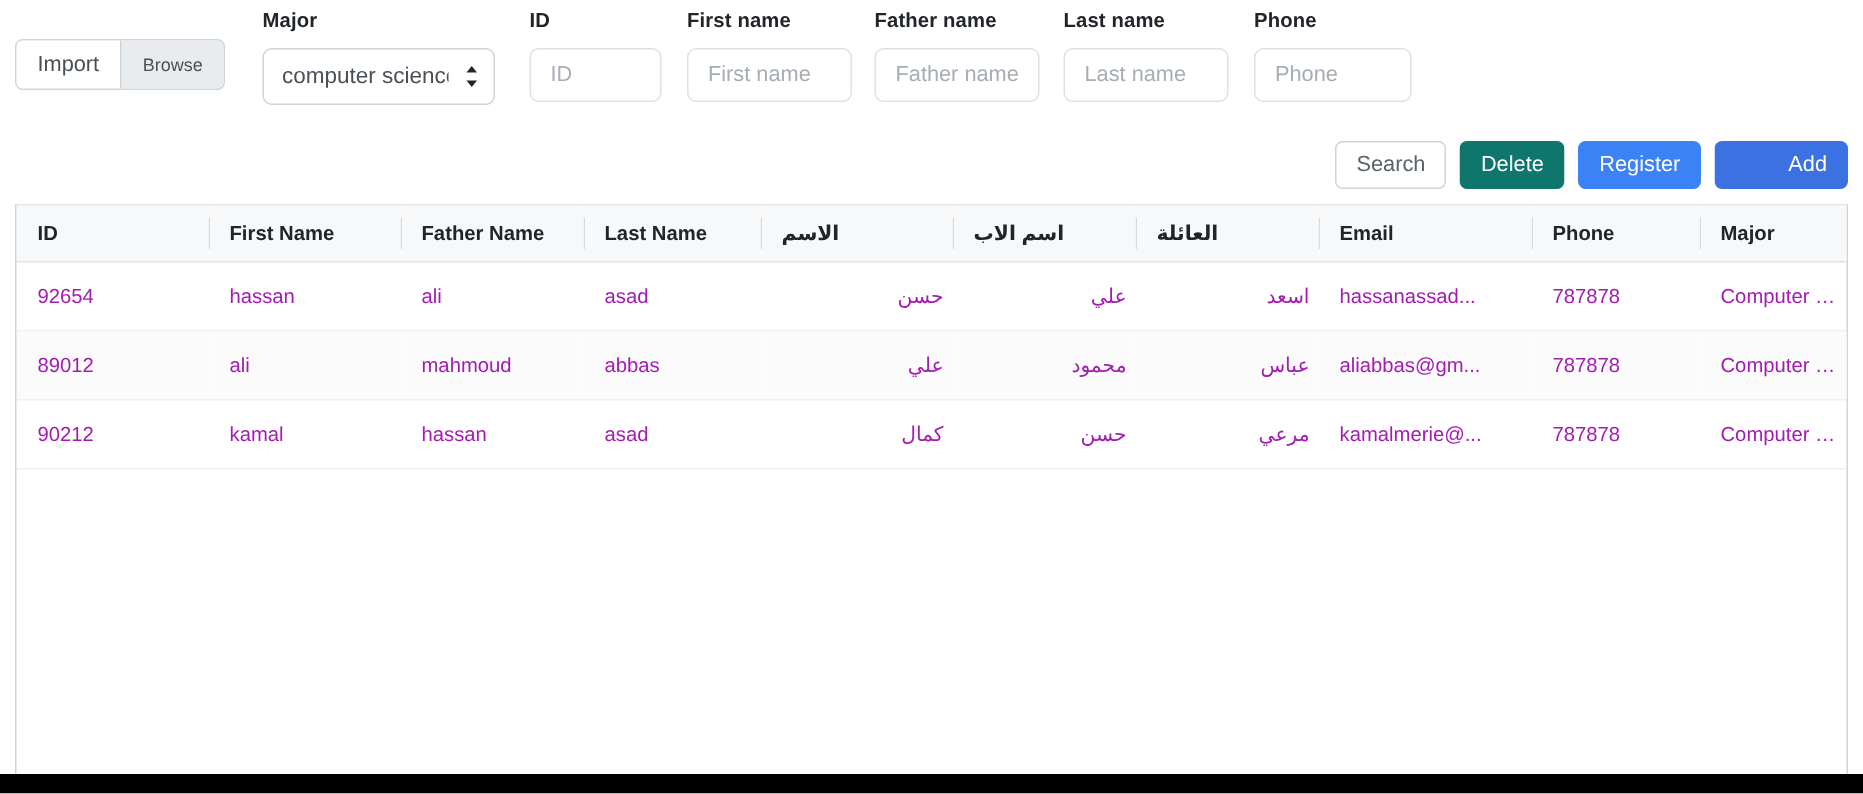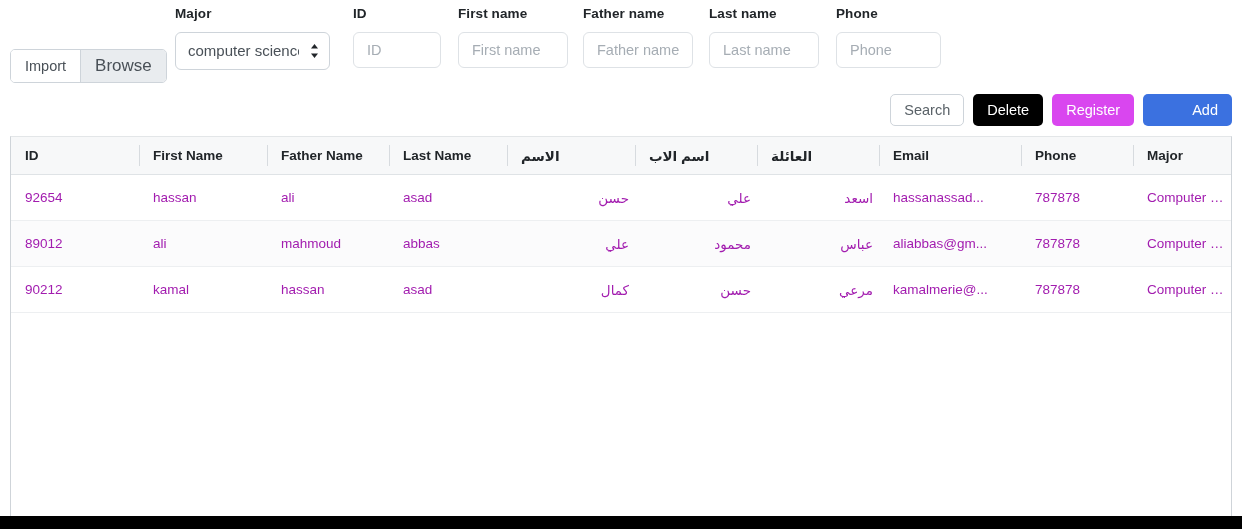--- a/index.html
+++ b/index.html
@@ -57,21 +57,21 @@
     align-items: center;
     font-size: 14.5px;
     color: #495057;
     background: #ffffff;
     white-space: nowrap;
   }
   .file-control .fc-btn {
     padding: 0 14px;
     display: flex;
     align-items: center;
-    font-size: 17px;
+    font-size: 12px;
     color: #495057;
     background: #e9ecef;
     border-left: 1px solid #ced4da;
     white-space: nowrap;
     cursor: pointer;
   }
 
   
   .select-wrap {
     position: relative;
@@ -143,22 +143,22 @@
     justify-content: center;
     box-sizing: border-box;
     line-height: 1;
     white-space: nowrap;
   }
   .btn-outline {
     background: #ffffff;
     color: #5a6268;
     border-color: #ced4da;
   }
-  .btn-danger  { background: #000000; color: #ffffff; }
-  .btn-success { background: #d946ef; color: #ffffff; }
+  .btn-danger  { background: #0f766e; color: #ffffff; }
+  .btn-success { background: #3b82f6; color: #ffffff; }
   .btn-primary { background: #3b71e0; color: #ffffff; padding-left: 48px; }
 
   
   .table-card {
     position: absolute;
     left: 10px;
     top: 136px;
     width: 1222px;
     height: 380px;
     background: #ffffff;
@@ -221,21 +221,21 @@
     width: 1242px;
     height: 13px;
     background: #000000;
   }
 </style>
 </head>
 <body>
 
 <div class="filter-bar">
 
-  <div class="field-group" style="left:10px; top:26px;margin-top:23px;">
+  <div class="field-group" style="left:10px; top:26px;">
     <div class="file-control">
       <span class="fc-text">Import</span>
       <span class="fc-btn">Browse</span>
     </div>
   </div>
 
   <div class="field-group" style="left:175px;">
     <label class="field-label">Major</label>
     <div class="select-wrap">
       <select class="form-select">

